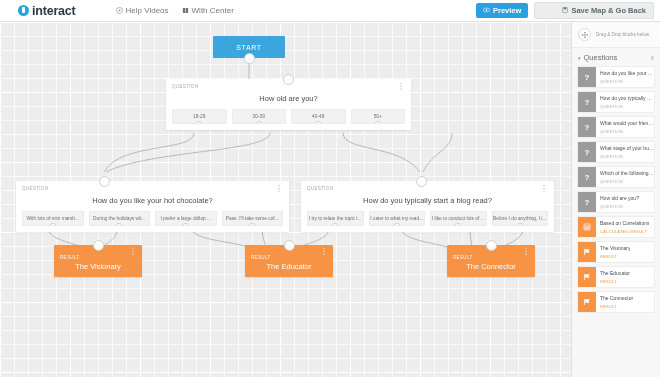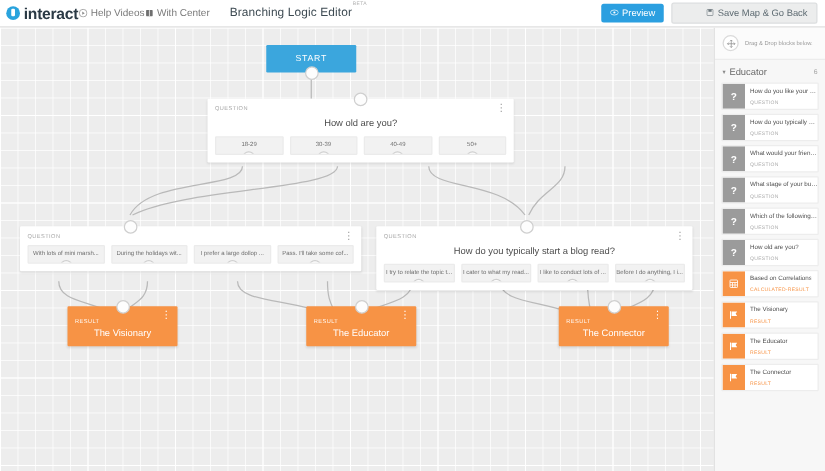--- a/index.html
+++ b/index.html
@@ -12,43 +12,43 @@
     -webkit-font-smoothing:antialiased;
   }
   #app{ position:relative; width:660px; height:377px; }
 
   
   .topbar{
     position:absolute; top:0; left:0; width:660px; height:22px;
     background:#ffffff; border-bottom:1px solid #e0e0e0;
     display:flex; align-items:center; z-index:40;
   }
-  .logo{ display:flex; align-items:center; margin-left:5px; }
+  .logo{ display:flex; align-items:center; margin-left:18px; }
   .logo-mark{
     width:11px; height:11px; border-radius:50%; background:#29a3dd;
     position:relative; margin-right:3px; flex:none;
   }
   .logo-mark:after{
     content:""; position:absolute; left:4px; top:2px;
     width:2.5px; height:6px; background:#fff; border-radius:1px;
   }
   .logo-text{ font-size:12.5px; font-weight:bold; color:#2b3a45; letter-spacing:-.2px; }
 
-  .nav-links{ display:flex; align-items:center; }
+  .nav-links{ display:flex; align-items:center; margin-left:40px; gap:13px; }
   .nav-link{ display:flex; align-items:center; gap:3px; font-size:8px; color:#7a7a7a; cursor:pointer; }
   .nav-link svg{ display:block; }
 
   .editor-title{
     margin-left:16px; font-size:9.5px; color:#3d4a52; position:relative;
     letter-spacing:.1px;
   }
   .beta{
     position:absolute; right:-12px; top:-5px; font-size:4px; color:#b0b0b0; letter-spacing:.3px;
   }
-  .topbar-right{ margin-left:auto; display:flex; align-items:center; gap:6px; margin-right:6px; }
+  .topbar-right{ margin-left:auto; display:flex; align-items:center; gap:6px; margin-right:6px;font-weight:bold; }
   .btn{
     display:flex; align-items:center; gap:3px;
     font-size:7.5px; padding:3px 7px; border-radius:2px; cursor:pointer; white-space:nowrap;
   }
   .btn-preview{ background:#2b9fe0; color:#fff; }
   .btn-save{ background:#eceded; color:#5d6a71; border:1px solid #dcdedf;padding-left:27px; }
 
   
   .canvas{
     position:absolute; top:22px; left:0; width:571px; height:355px;
@@ -167,24 +167,20 @@
         <span>
           <svg width="7" height="7" viewBox="0 0 16 16">
               <rect x="2" y="2.5" width="12" height="11" rx="1" fill="#6f6f6f"></rect>
               <rect x="7.2" y="2.5" width="1.4" height="11" fill="#fff"></rect>
             </svg>
         </span>
         <span>With Center</span>
       </div>
     </div>
 
-    <div class="editor-title">
-      <span>Branching Logic Editor</span>
-      <span class="beta">BETA</span>
-    </div>
 
     <div class="topbar-right">
       <div class="btn btn-preview">
         <span>
           <svg width="7" height="6" viewBox="0 0 16 12">
               <ellipse cx="8" cy="6" rx="7.2" ry="4.6" fill="none" stroke="#fff" stroke-width="1.3"></ellipse>
               <circle cx="8" cy="6" r="2" fill="#fff"></circle>
             </svg>
         </span>
         <span>Preview</span>
@@ -256,20 +252,21 @@
           </div>
       </div>
     </div>
 
     <div class="node node-q" style="left:16px; top:159px; width:273px;">
       <div class="port port-top" style="left:88px;"></div>
       <div class="q-head">
         <span class="q-tag">QUESTION</span>
         <span class="q-menu">⋮</span>
       </div>
+      <div class="q-title">How do you like your hot chocolate?</div>
       <div class="answers">
         <div class="answer">
             <span>With lots of mini marsh...</span>
             <span class="port port-bottom"></span>
           </div>
         <div class="answer">
             <span>During the holidays wit...</span>
             <span class="port port-bottom"></span>
           </div>
         <div class="answer">
@@ -339,21 +336,21 @@
         <svg width="8" height="8" viewBox="0 0 16 16" stroke="#8d8d8d" stroke-width="1.2" fill="none">
           <path d="M8 2 L8 14 M2 8 L14 8"></path>
           <path d="M6 4 L8 2 L10 4 M6 12 L8 14 L10 12 M4 6 L2 8 L4 10 M12 6 L14 8 L12 10"></path>
         </svg>
       </span>
       <span class="dd-text">Drag &amp; Drop blocks below.</span>
     </div>
 
     <div class="sec-head">
       <span class="caret">▾</span>
-      <span>Educator</span>
+      <span>Questions</span>
       <span class="sec-count">6</span>
     </div>
 
     <div class="item">
       <div class="item-icon icon-q">?</div>
       <div class="item-body">
         <span class="item-title">How do you like your h...</span>
         <span class="item-type">QUESTION</span>
       </div>
     </div>

